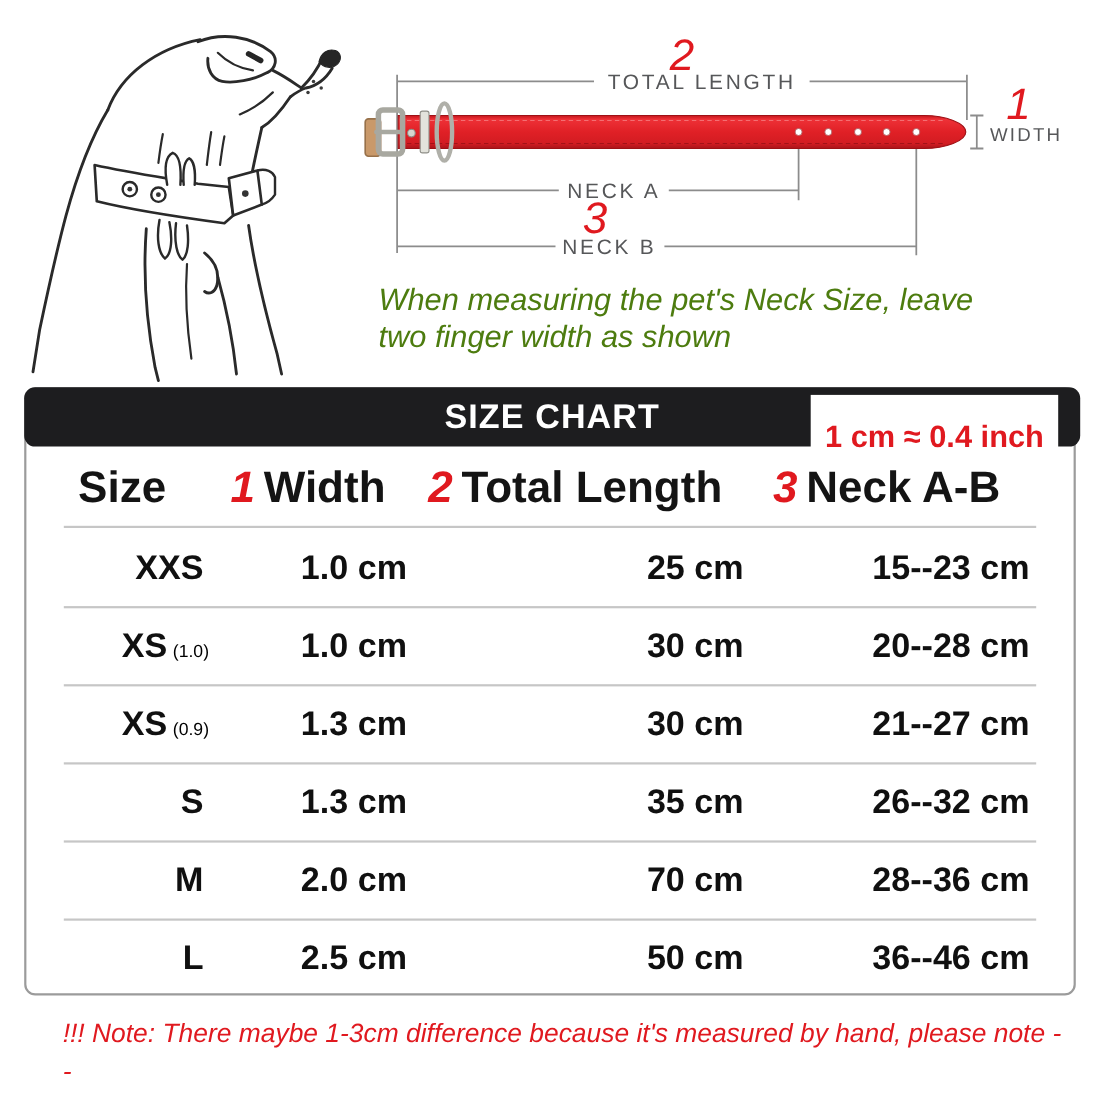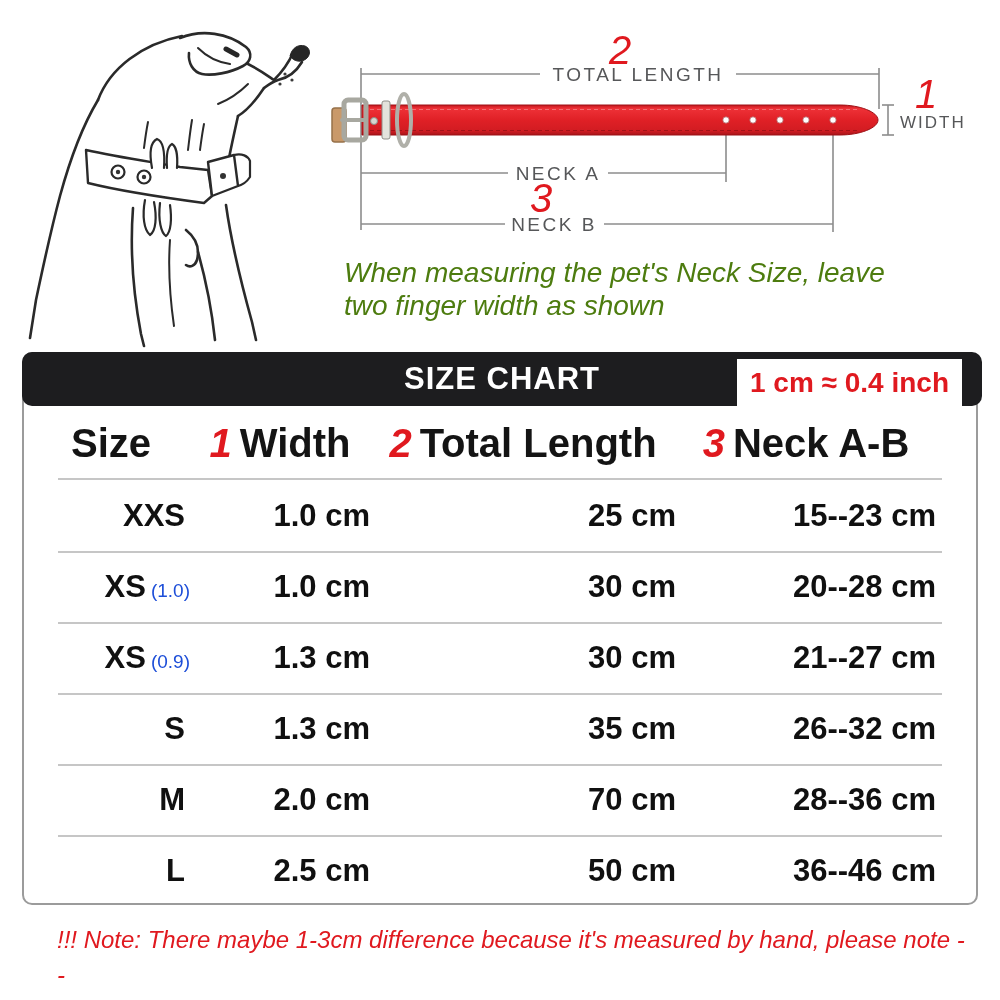--- a/index.html
+++ b/index.html
@@ -19,34 +19,34 @@
            font-style:italic;font-size:28px;line-height:33px;color:#4d7c0f;}
 
   
   .card{position:absolute;left:22px;top:352px;width:956px;height:553px;
         border:2px solid #9b9b9b;border-radius:10px;box-sizing:border-box;background:#fff;}
   .chart-header{position:absolute;left:-2px;top:-2px;width:960px;height:54px;
         background:#1d1d1f;border-radius:10px;}
   .chart-title{position:absolute;left:0;right:0;top:0;height:54px;line-height:54px;
         text-align:center;color:#fff;font-weight:bold;font-size:31px;letter-spacing:1px;}
   .conv-box{position:absolute;right:20px;top:7px;height:40px;line-height:40px;
-        padding:4px 13px;background:#fff;color:#e0191f;font-weight:bold;font-size:28px;}
+        padding:18px 13px;background:#fff;color:#e0191f;font-weight:bold;font-size:28px;}
 
   .thead{position:absolute;top:52px;left:0;right:0;height:74px;display:grid;
         grid-template-columns:166px 180px 306px 260px 1fr;align-items:center;}
   .thead::after{content:"";position:absolute;bottom:0;left:34px;right:34px;height:2px;background:#c6c6c6;}
   .th{text-align:center;font-size:40px;font-weight:bold;color:#141414;white-space:nowrap;}
   .th .num{color:#e0191f;font-style:italic;margin-right:8px;}
 
   .tbody{position:absolute;top:126px;left:0;right:0;bottom:0;}
   .t-row{position:relative;height:71px;display:grid;
         grid-template-columns:166px 180px 306px 260px 1fr;align-items:center;}
   .t-row + .t-row::before{content:"";position:absolute;top:0;left:34px;right:34px;height:2px;background:#c6c6c6;}
   .td{text-align:right;font-size:31px;font-weight:bold;color:#101010;white-space:nowrap;}
-  .size-note{font-size:19px;font-weight:normal;color:#1d4ed8;margin-left:5px;}
+  .size-note{font-size:16px;font-weight:normal;color:#000000;margin-left:5px;}
 
   .note{position:absolute;left:57px;top:922px;width:910px;font-style:italic;
         font-size:24px;line-height:35px;color:#e0191f;}
 </style>
 </head>
 <body>
 
 <div class="page">
 
   <svg class="dog-svg" width="320" height="348" viewBox="0 0 320 348">

